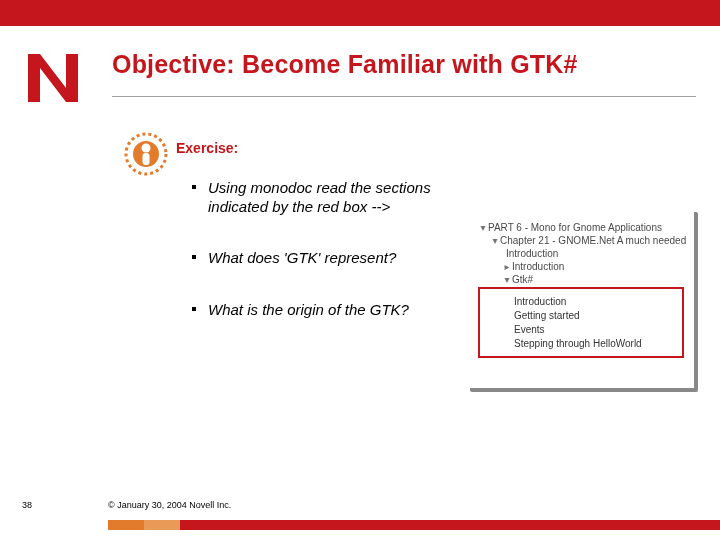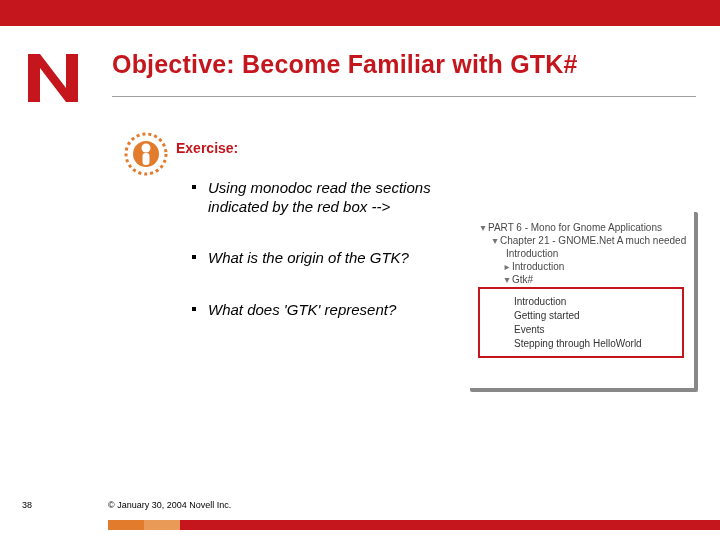--- a/index.html
+++ b/index.html
@@ -164,22 +164,22 @@
       <circle cx="22" cy="22" r="20" fill="none" stroke="#e37b2c" stroke-width="3" stroke-dasharray="3 3"></circle>
       <circle cx="22" cy="22" r="13" fill="#e37b2c"></circle>
       <circle cx="22" cy="16" r="4.5" fill="#fff"></circle>
       <rect x="18.5" y="21" width="7" height="12" rx="3" fill="#fff"></rect>
     </svg>
   </div>
   <div class="ex-label">Exercise:</div>
 
   <ul class="bullets">
     <li>Using monodoc read the sections indicated by the red box --&gt;</li>
+    <li>What does 'GTK' represent?</li>
     <li>What is the origin of the GTK?</li>
-    <li>What does 'GTK' represent?</li>
   </ul>
 
   <div class="thumb">
     <div class="row sm"><span class="arrow">▾</span><span>PART 6 - Mono for Gnome Applications</span></div>
     <div class="row sm" style="padding-left:12px"><span class="arrow">▾</span><span>Chapter 21 - GNOME.Net   A much needed</span></div>
     <div class="row sm" style="padding-left:28px"><span>Introduction</span></div>
     <div class="row sm" style="padding-left:24px"><span class="arrow">▸</span><span>Introduction</span></div>
     <div class="row sm" style="padding-left:24px"><span class="arrow">▾</span><span>Gtk#</span></div>
     <div class="redbox">
       <div class="row" style="padding-left:28px"><span>Introduction</span></div>

